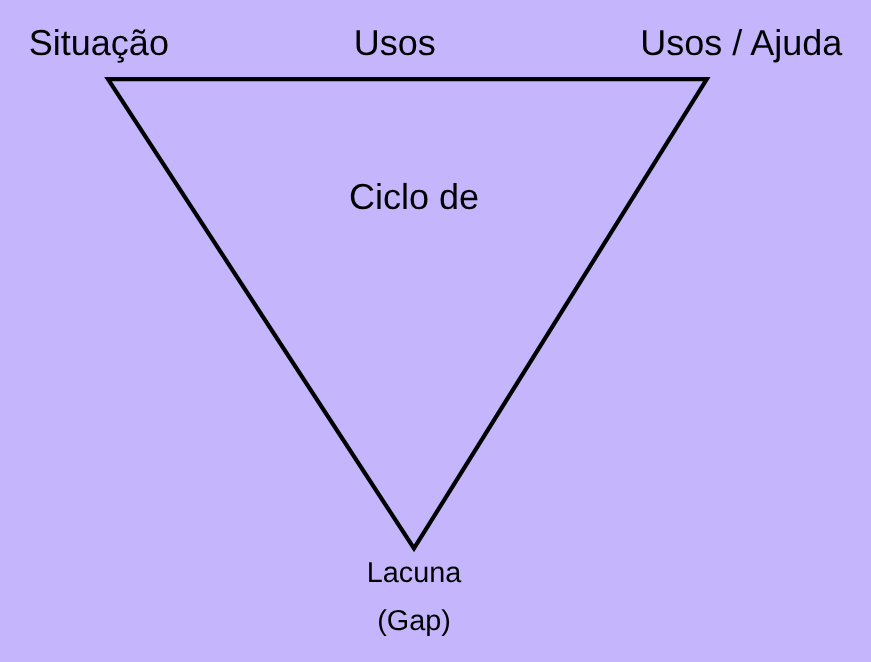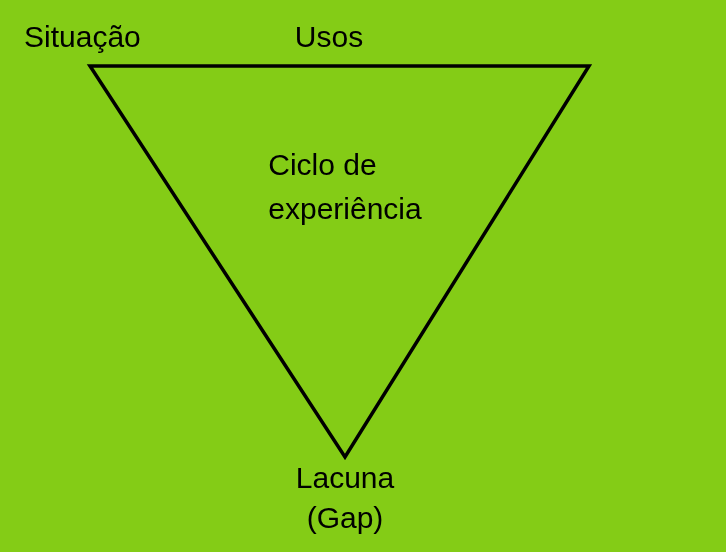--- a/index.html
+++ b/index.html
@@ -4,21 +4,21 @@
 <style>
   html, body {
     margin: 0;
     padding: 0;
     background: #ffffff;
   }
   .canvas {
     position: relative;
     width: 726px;
     height: 552px;
-    background: #84cc16;
+    background: #c4b5fd;
     font-family: "Liberation Sans", sans-serif;
     color: #000000;
     overflow: hidden;
   }
   .label {
     position: absolute;
     font-size: 30px;
     line-height: 1.15;
     white-space: nowrap;
   }
@@ -31,52 +31,52 @@
     top: 0;
     width: 726px;
     height: 552px;
     display: block;
   }
   .center-label {
     position: absolute;
     left: 345px;
     top: 143px;
     transform: translateX(-50%);
-    text-align: left;
+    text-align: right;
     font-size: 30px;
     line-height: 44px;
   }
   .bottom-label {
     position: absolute;
     left: 345px;
     top: 458px;
     transform: translateX(-50%);
     text-align: center;
-    font-size: 30px;
+    font-size: 24px;
     line-height: 40px;
   }
   .italic { }
 </style>
 </head>
 <body>
 
 <div class="canvas">
 
   <div class="label top-left">Situação</div>
 
   <div class="label top-center">Usos</div>
 
+  <div class="label top-right">Usos / Ajuda</div>
 
   <svg class="triangle-svg" viewBox="0 0 726 552" xmlns="http://www.w3.org/2000/svg" aria-hidden="true">
     <polygon points="90,66 589,66 345,457" fill="none" stroke-width="3.5" stroke-linejoin="miter" stroke="#000000"></polygon>
   </svg>
 
   <div class="center-label">
     <div>Ciclo de</div>
-    <div>experiência</div>
   </div>
 
   <div class="bottom-label">
     <div>Lacuna</div>
     <div><span>(</span><span class="italic">Gap</span><span>)</span></div>
   </div>
 
 </div>
 
 </body></html>

